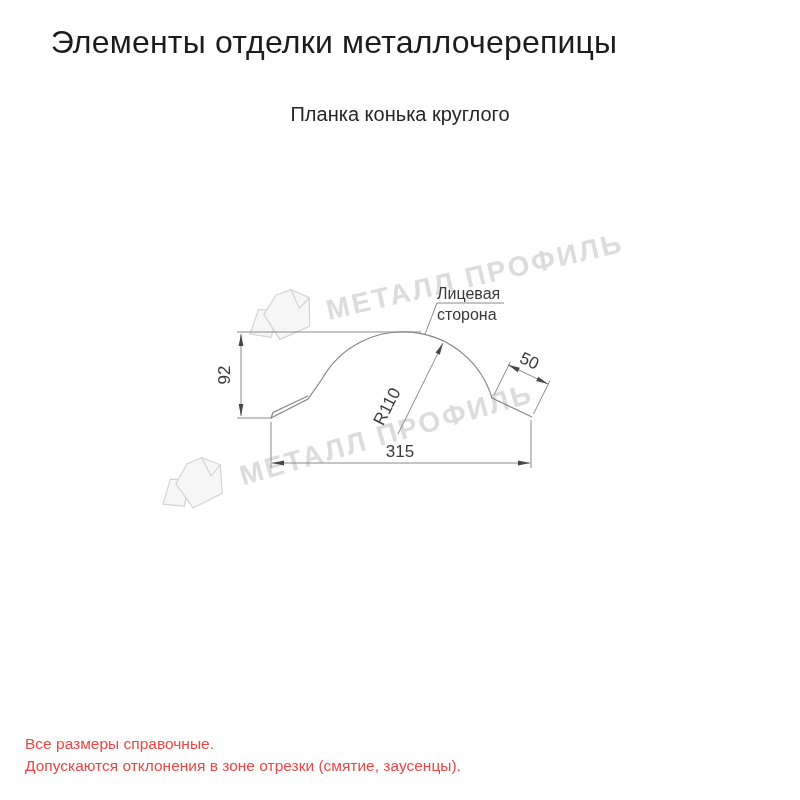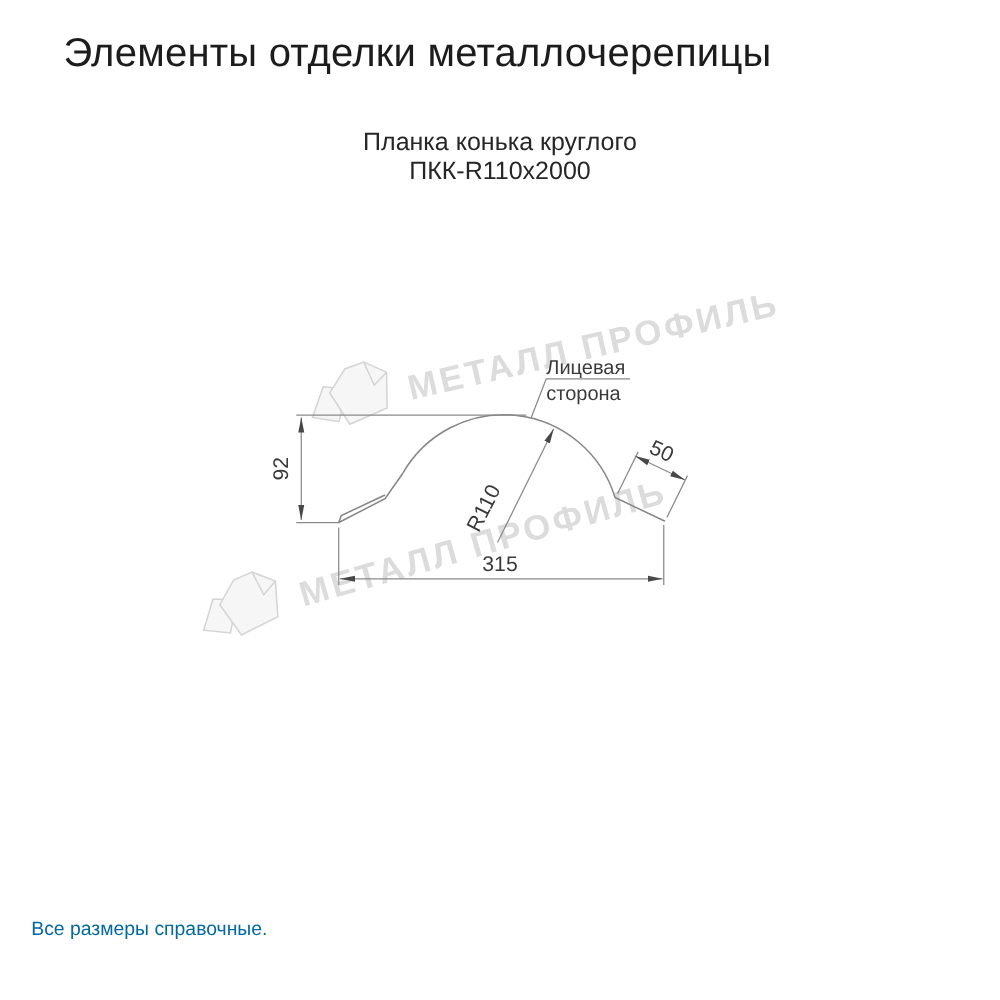--- a/index.html
+++ b/index.html
@@ -11,38 +11,37 @@
     position:absolute;left:0;top:24px;width:668px;text-align:center;
     font-size:32px;font-weight:400;color:#1c1c1c;letter-spacing:0.2px;
   }
   .subtitle{
     position:absolute;left:0;top:103px;width:800px;text-align:center;
     font-size:20px;font-weight:400;color:#262626;line-height:23px;
   }
   .drawing-layer{position:absolute;left:0;top:0;width:800px;height:800px;}
   .footer-notes{
     position:absolute;left:25px;top:733px;
-    font-size:15.5px;color:#0369a1;line-height:22px;
+    font-size:15.5px;color:#ef4444;line-height:22px;
   }
   svg text{font-family:"Liberation Sans", sans-serif;}
   .dim-text{fill:#3a3a3a;font-size:17px;}
   .label-text{fill:#3a3a3a;font-size:16px;}
   .wm-text{fill:#dcdcdc;font-size:28px;font-weight:700;letter-spacing:2.5px;}
   .wm-shape{fill:#f6f6f6;stroke:#d4d4d4;stroke-width:1.2;}
   .geo{stroke:#858585;stroke-width:1.2;fill:none;}
   .dim-line{stroke:#8a8a8a;stroke-width:1;fill:none;}
 </style>
 </head>
 <body>
 
 <div class="page-title">Элементы отделки металлочерепицы</div>
 
 <div class="subtitle">
   <div>Планка конька круглого</div>
-  <div>ПКК-R110х2000</div>
 </div>
 
 <svg class="drawing-layer" width="800" height="800" viewBox="0 0 800 800" xmlns="http://www.w3.org/2000/svg">
   <defs>
     <marker id="dimarrow" markerWidth="13" markerHeight="6" refX="12" refY="3" orient="auto-start-reverse" markerUnits="userSpaceOnUse">
       <path d="M12,3 L0,0.6 L0,5.4 Z" fill="#474747"></path>
     </marker>
   </defs>
 
   <g transform="translate(252,352) rotate(-13)">
@@ -92,13 +91,14 @@
 
   <g>
     <polyline class="dim-line" points="425,334 437,303 504,303"></polyline>
     <text class="label-text" x="437" y="299">Лицевая</text>
     <text class="label-text" x="437" y="320">сторона</text>
   </g>
 </svg>
 
 <div class="footer-notes">
   <div>Все размеры справочные.</div>
+  <div>Допускаются отклонения в зоне отрезки (смятие, заусенцы).</div>
 </div>
 
 </body></html>

